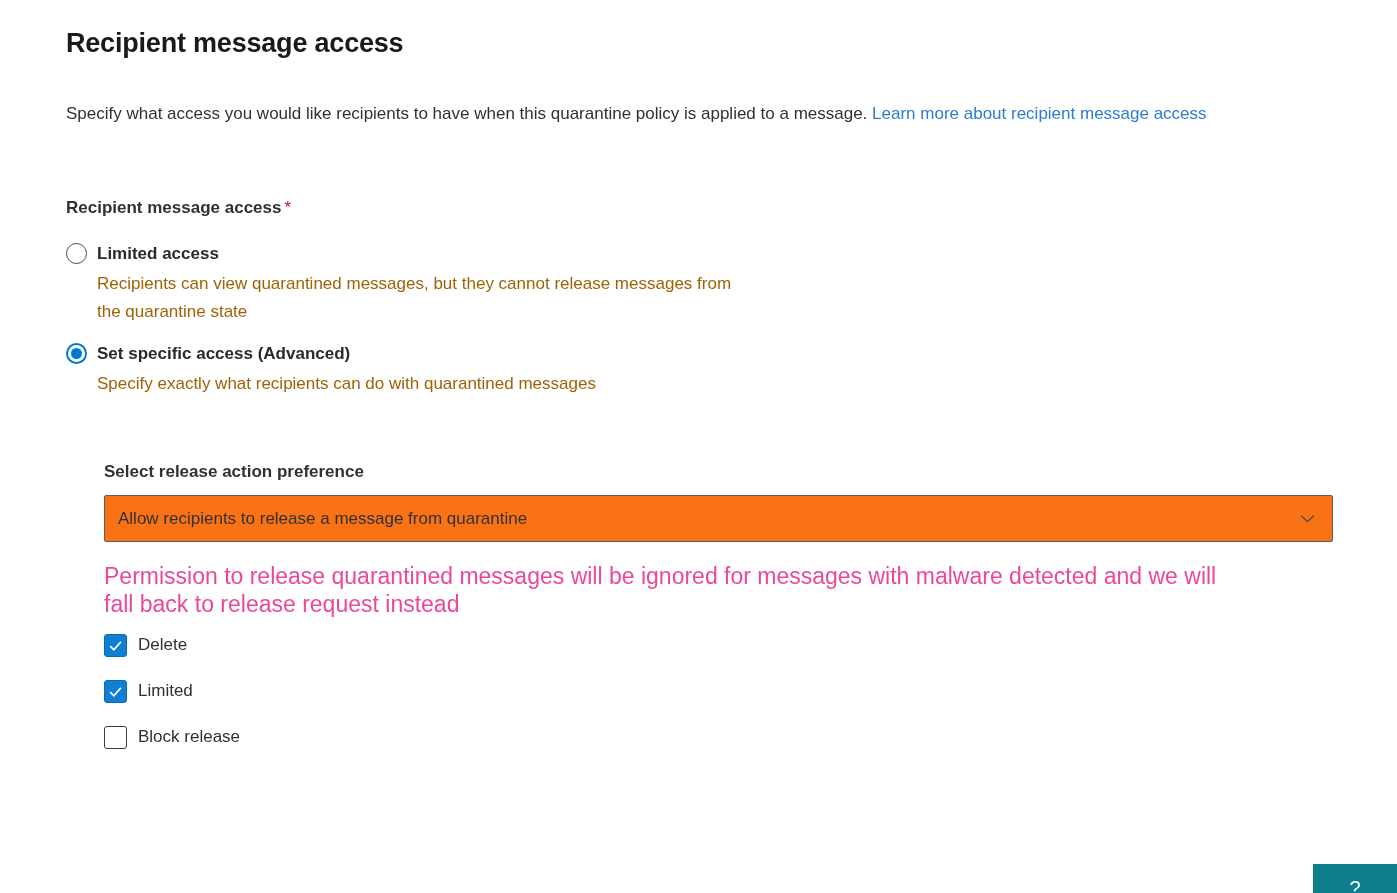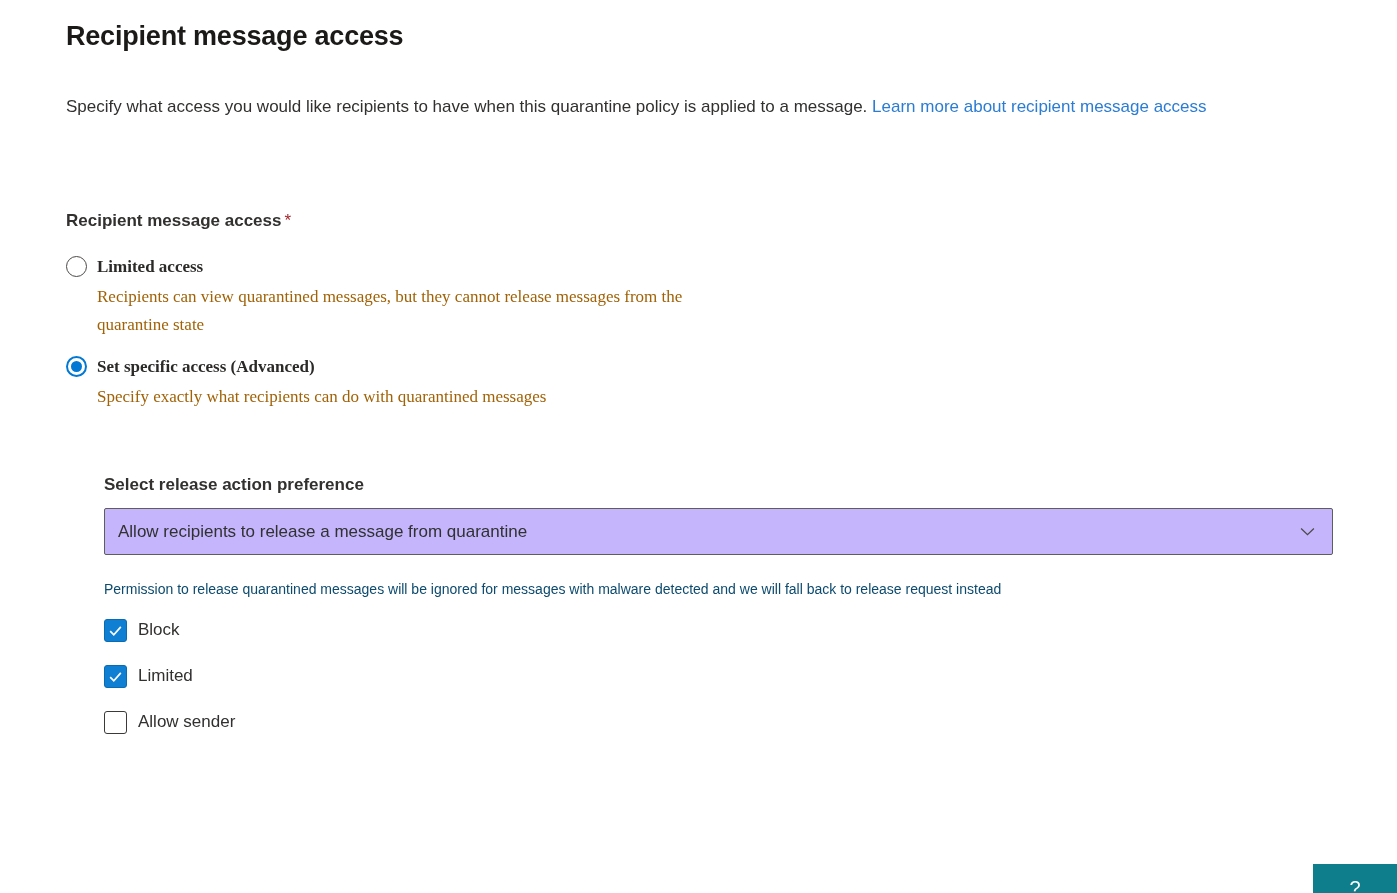--- a/index.html
+++ b/index.html
@@ -6,21 +6,21 @@
   html, body {
     width: 1397px; height: 893px;
     background: #ffffff;
     overflow: hidden;
     font-family: "Liberation Sans", "DejaVu Sans", sans-serif;
     color: #252423;
   }
   .page {
     position: relative;
     width: 100%; height: 100%;
-    padding: 19px 60px 0 66px;
+    padding: 26px 60px 0 66px;
   }
   .page-title {
     font-size: 27px;
     font-weight: 700;
     line-height: 34px;
     color: #1b1a19;
     letter-spacing: -0.2px;
   }
   .page-desc {
     margin-top: 40px;
@@ -28,30 +28,30 @@
     line-height: 28px;
     color: #323130;
     max-width: 1165px;
   }
   .link {
     color: #2b7cd3;
     text-decoration: none;
     cursor: pointer;
   }
   .field-label {
-    margin-top: 88px;
+    margin-top: 68px;
     font-size: 17px;
     font-weight: 700;
     line-height: 24px;
     color: #323130;
   }
   .required-asterisk { color: #a4262c; font-weight: 400; margin-left: 3px; }
 
   
-  .radio-option { margin-top: 22px; font-family: Liberation Serif, serif; }
+  .radio-option { margin-top: 22px; }
   .radio-option + .radio-option { margin-top: 16px; }
   .radio-row {
     display: flex;
     align-items: flex-start;
     gap: 10px;
     cursor: pointer;
   }
   .radio-circle {
     flex: none;
     width: 21px; height: 21px;
@@ -90,39 +90,39 @@
     font-weight: 700;
     line-height: 24px;
     color: #323130;
   }
   .dropdown {
     margin-top: 11px;
     width: 1229px;
     height: 47px;
     border: 1px solid #605e5c;
     border-radius: 2px;
-    background: #c4b5fd;
+    background: #f97316;
     display: flex;
     align-items: center;
     justify-content: space-between;
     padding: 0 16px 0 13px;
     cursor: pointer;
   }
   .dropdown-value {
     font-size: 17px;
     color: #323130;
     white-space: nowrap;
     overflow: hidden;
   }
   .chevron-icon { flex: none; display: flex; align-items: center; }
   .note-text {
     margin-top: 20px;
-    font-size: 14px;
+    font-size: 23px;
     line-height: 28px;
-    color: #0c4a6e;
+    color: #ec4899;
     max-width: 1120px;
   }
   .actions-label { margin-top: 32px; }
   .checkbox-list { margin-top: 14px; }
   .checkbox-row {
     display: flex;
     align-items: center;
     gap: 11px;
     height: 26px;
     margin-bottom: 20px;
@@ -207,37 +207,37 @@
 
 
     <div class="checkbox-list">
 
       <div class="checkbox-row">
         <span class="checkbox-box is-checked">
           <svg width="17" height="17" viewBox="0 0 16 16">
               <path d="M3 8.6 L6.4 12 L13 4.6" fill="none" stroke="#ffffff" stroke-width="1.6"></path>
             </svg>
         </span>
-        <span class="checkbox-label">Block</span>
+        <span class="checkbox-label">Delete</span>
       </div>
 
       <div class="checkbox-row">
         <span class="checkbox-box is-checked">
           <svg width="17" height="17" viewBox="0 0 16 16">
               <path d="M3 8.6 L6.4 12 L13 4.6" fill="none" stroke="#ffffff" stroke-width="1.6"></path>
             </svg>
         </span>
         <span class="checkbox-label">Limited</span>
       </div>
 
       <div class="checkbox-row">
         <span class="checkbox-box">
           
         </span>
-        <span class="checkbox-label">Allow sender</span>
+        <span class="checkbox-label">Block release</span>
       </div>
 
     </div>
   </div>
 
   <div class="help-button">
       <span>?</span>
     </div>
 
 </div>

